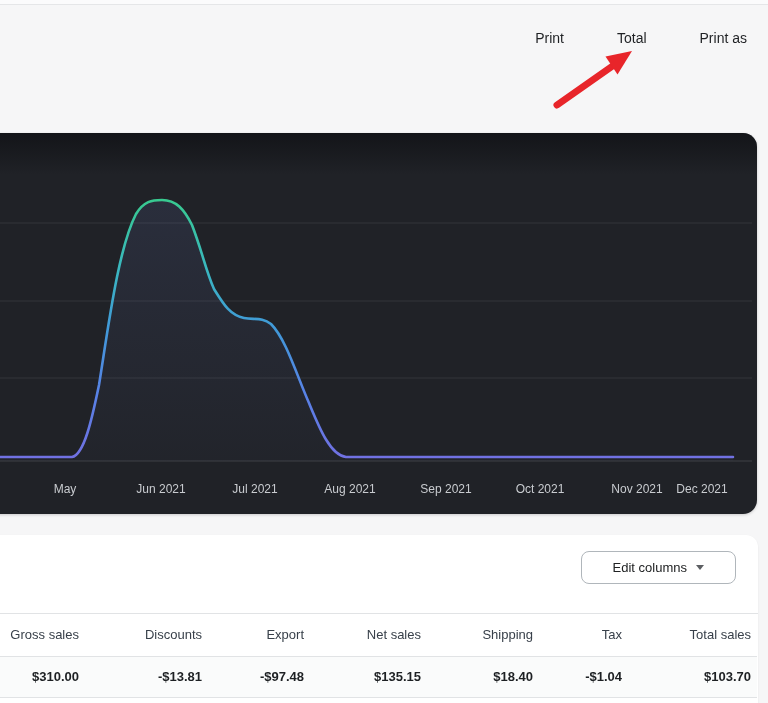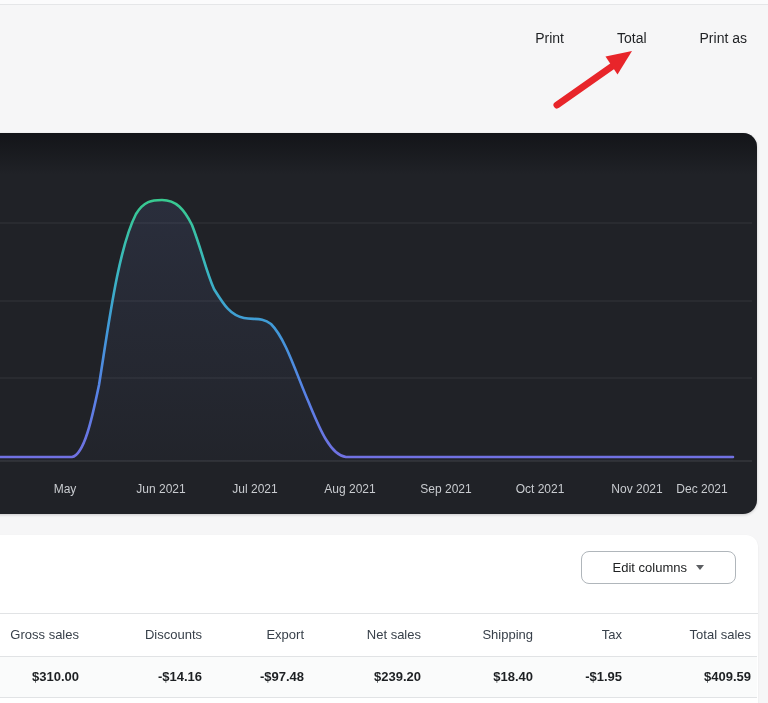--- a/index.html
+++ b/index.html
@@ -181,22 +181,22 @@
         <th>Export</th>
         <th>Net sales</th>
         <th>Shipping</th>
         <th>Tax</th>
         <th>Total sales</th>
       </tr>
     </thead>
     <tbody>
       <tr>
         <td>$310.00</td>
-        <td>-$14.16</td>
+        <td>-$13.81</td>
         <td>-$97.48</td>
-        <td>$239.20</td>
+        <td>$135.15</td>
         <td>$18.40</td>
-        <td>-$1.95</td>
-        <td>$409.59</td>
+        <td>-$1.04</td>
+        <td>$103.70</td>
       </tr>
     </tbody>
   </table>
 </div>
 
 </body></html>

